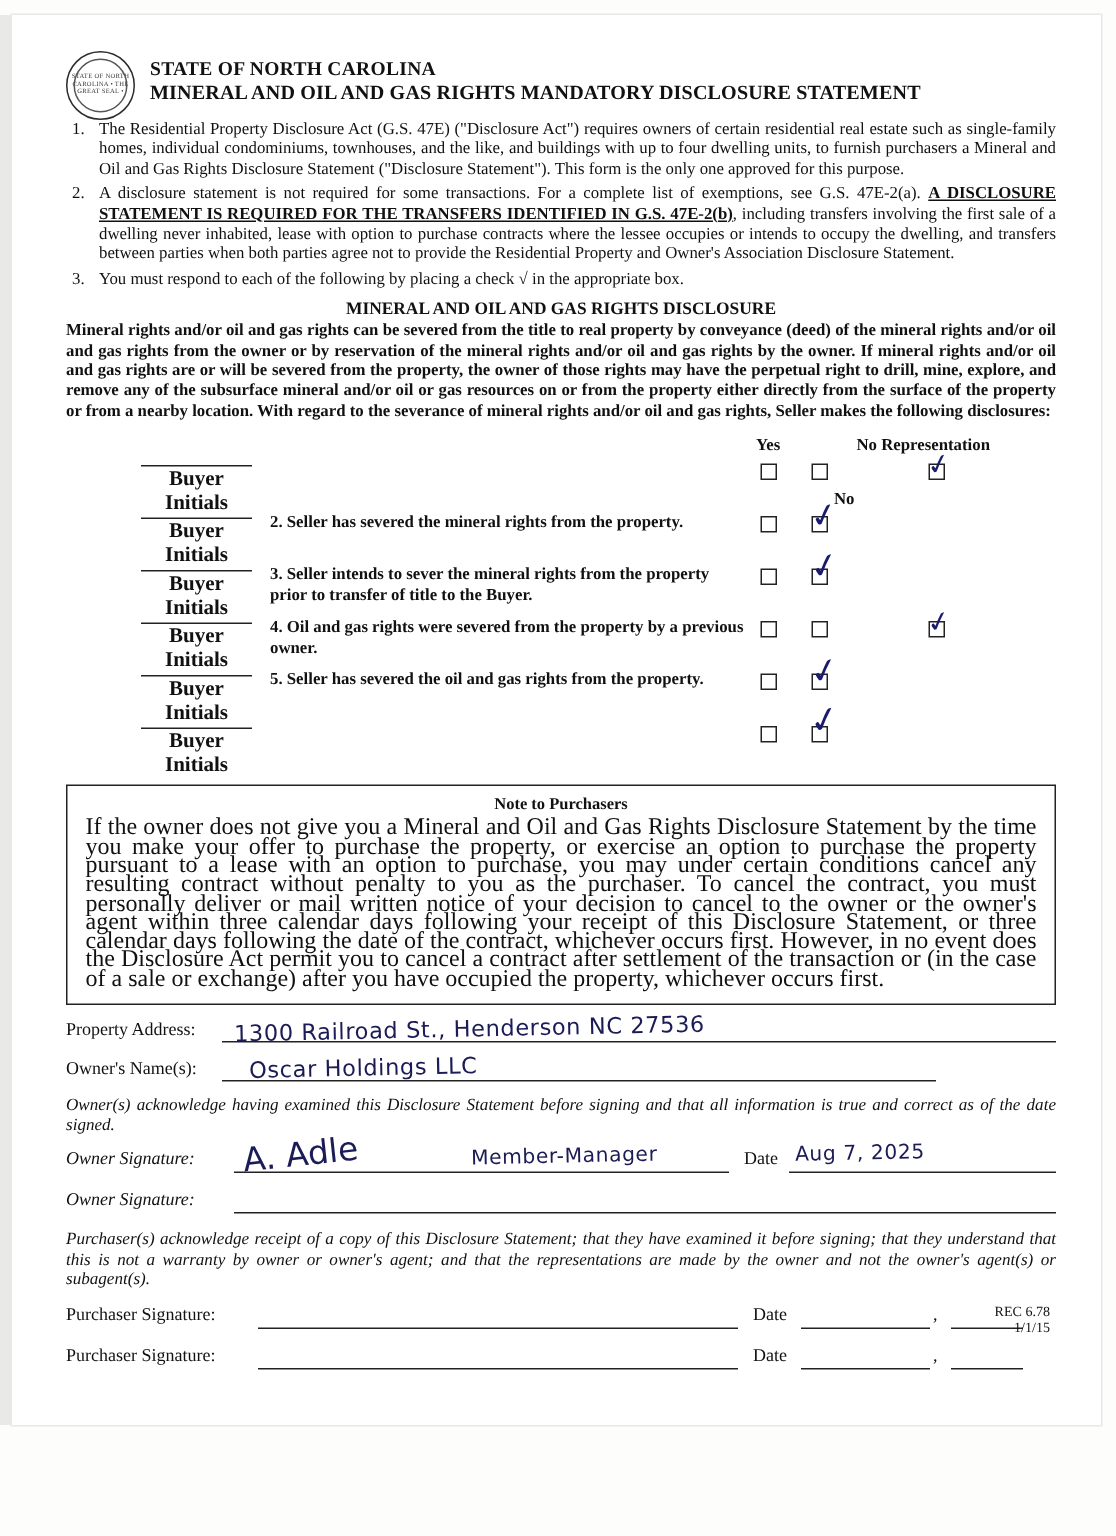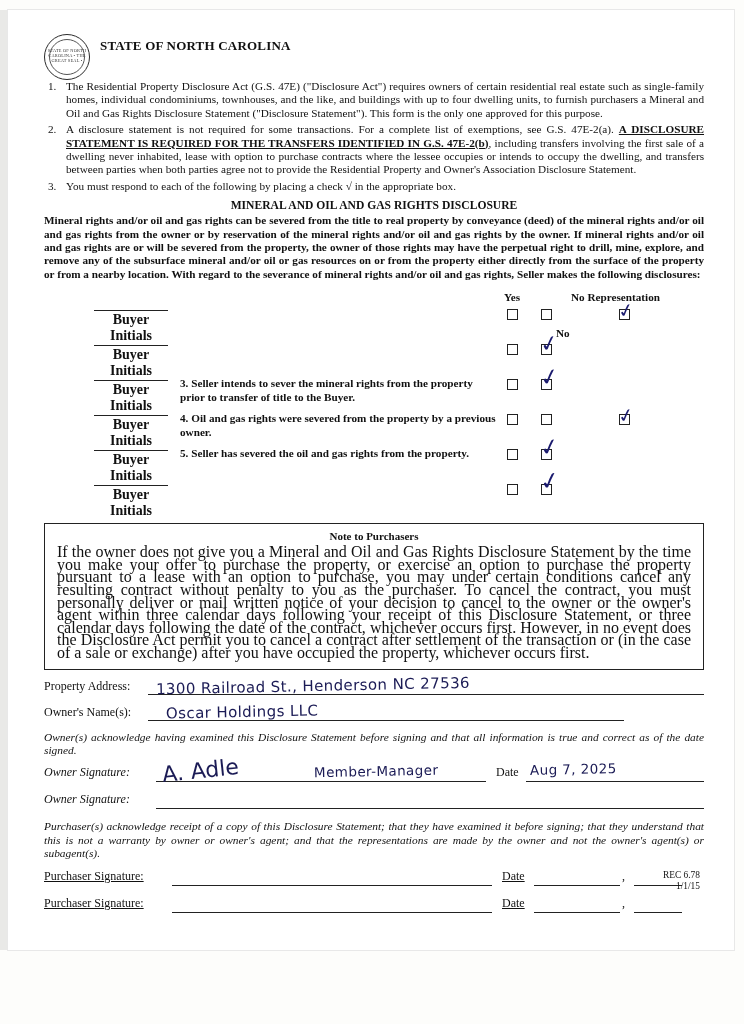--- a/index.html
+++ b/index.html
@@ -241,21 +241,21 @@
     margin-top: 9px;
     text-align: justify;
   }
   .sigline {
     position: relative;
     height: 20px;
     margin-top: 7px;
     font-size: 12px;
   }
   .sigline .lbl { position: absolute; left: 0; top: 1px; font-style: italic; }
-  .sigline .lbl.norm { font-style: normal; text-decoration: underline; }
+  .sigline .lbl.norm { font-style: normal; }
   .sigline .rule {
     position: absolute;
     bottom: 2px;
     border-bottom: 1px solid #222;
     height: 0;
   }
   .footer {
     position: absolute;
     right: 4px;
     text-align: right;
@@ -278,20 +278,21 @@
   <div class="edge-left"></div>
   <div class="scan">
     <div class="content">
 
       <div class="hdr">
         <div class="seal">
           <div class="seal-txt">STATE OF NORTH CAROLINA • THE GREAT SEAL •</div>
         </div>
         <div class="hdr-txt">
           <div class="hdr-line1">STATE OF NORTH CAROLINA</div>
+          <div class="hdr-line2">MINERAL AND OIL AND GAS RIGHTS MANDATORY DISCLOSURE STATEMENT</div>
         </div>
       </div>
 
       <ol class="instructions">
         <li>
           <span class="num">1.</span>
           <span>The Residential Property Disclosure Act (G.S. 47E) ("Disclosure Act") requires owners of certain residential real estate such as single-family homes, individual condominiums, townhouses, and the like, and buildings with up to four dwelling units, to furnish purchasers a Mineral and Oil and Gas Rights Disclosure Statement ("Disclosure Statement"). This form is the only one approved for this purpose.</span>
         </li>
         <li>
           <span class="num">2.</span>
@@ -321,20 +322,21 @@
         <div class="box no"></div>
         <div class="box norep"></div>
         <div class="check" style="left:574px; top:-6px;">✓</div>
       </div>
 
       <div class="qrow">
         <div class="initials">
           <div class="line"></div>
           <div class="lbl">Buyer Initials</div>
         </div>
+        <div class="qtext"><span>2.</span> <span>Seller has severed the mineral rights from the property.</span></div>
         <div class="box yes"></div>
         <div class="box no"></div>
         <div class="check" style="left:496px; top:-8px; font-size:22px;">✓</div>
       </div>
 
       <div class="qrow">
         <div class="initials">
           <div class="line"></div>
           <div class="lbl">Buyer Initials</div>
         </div>

